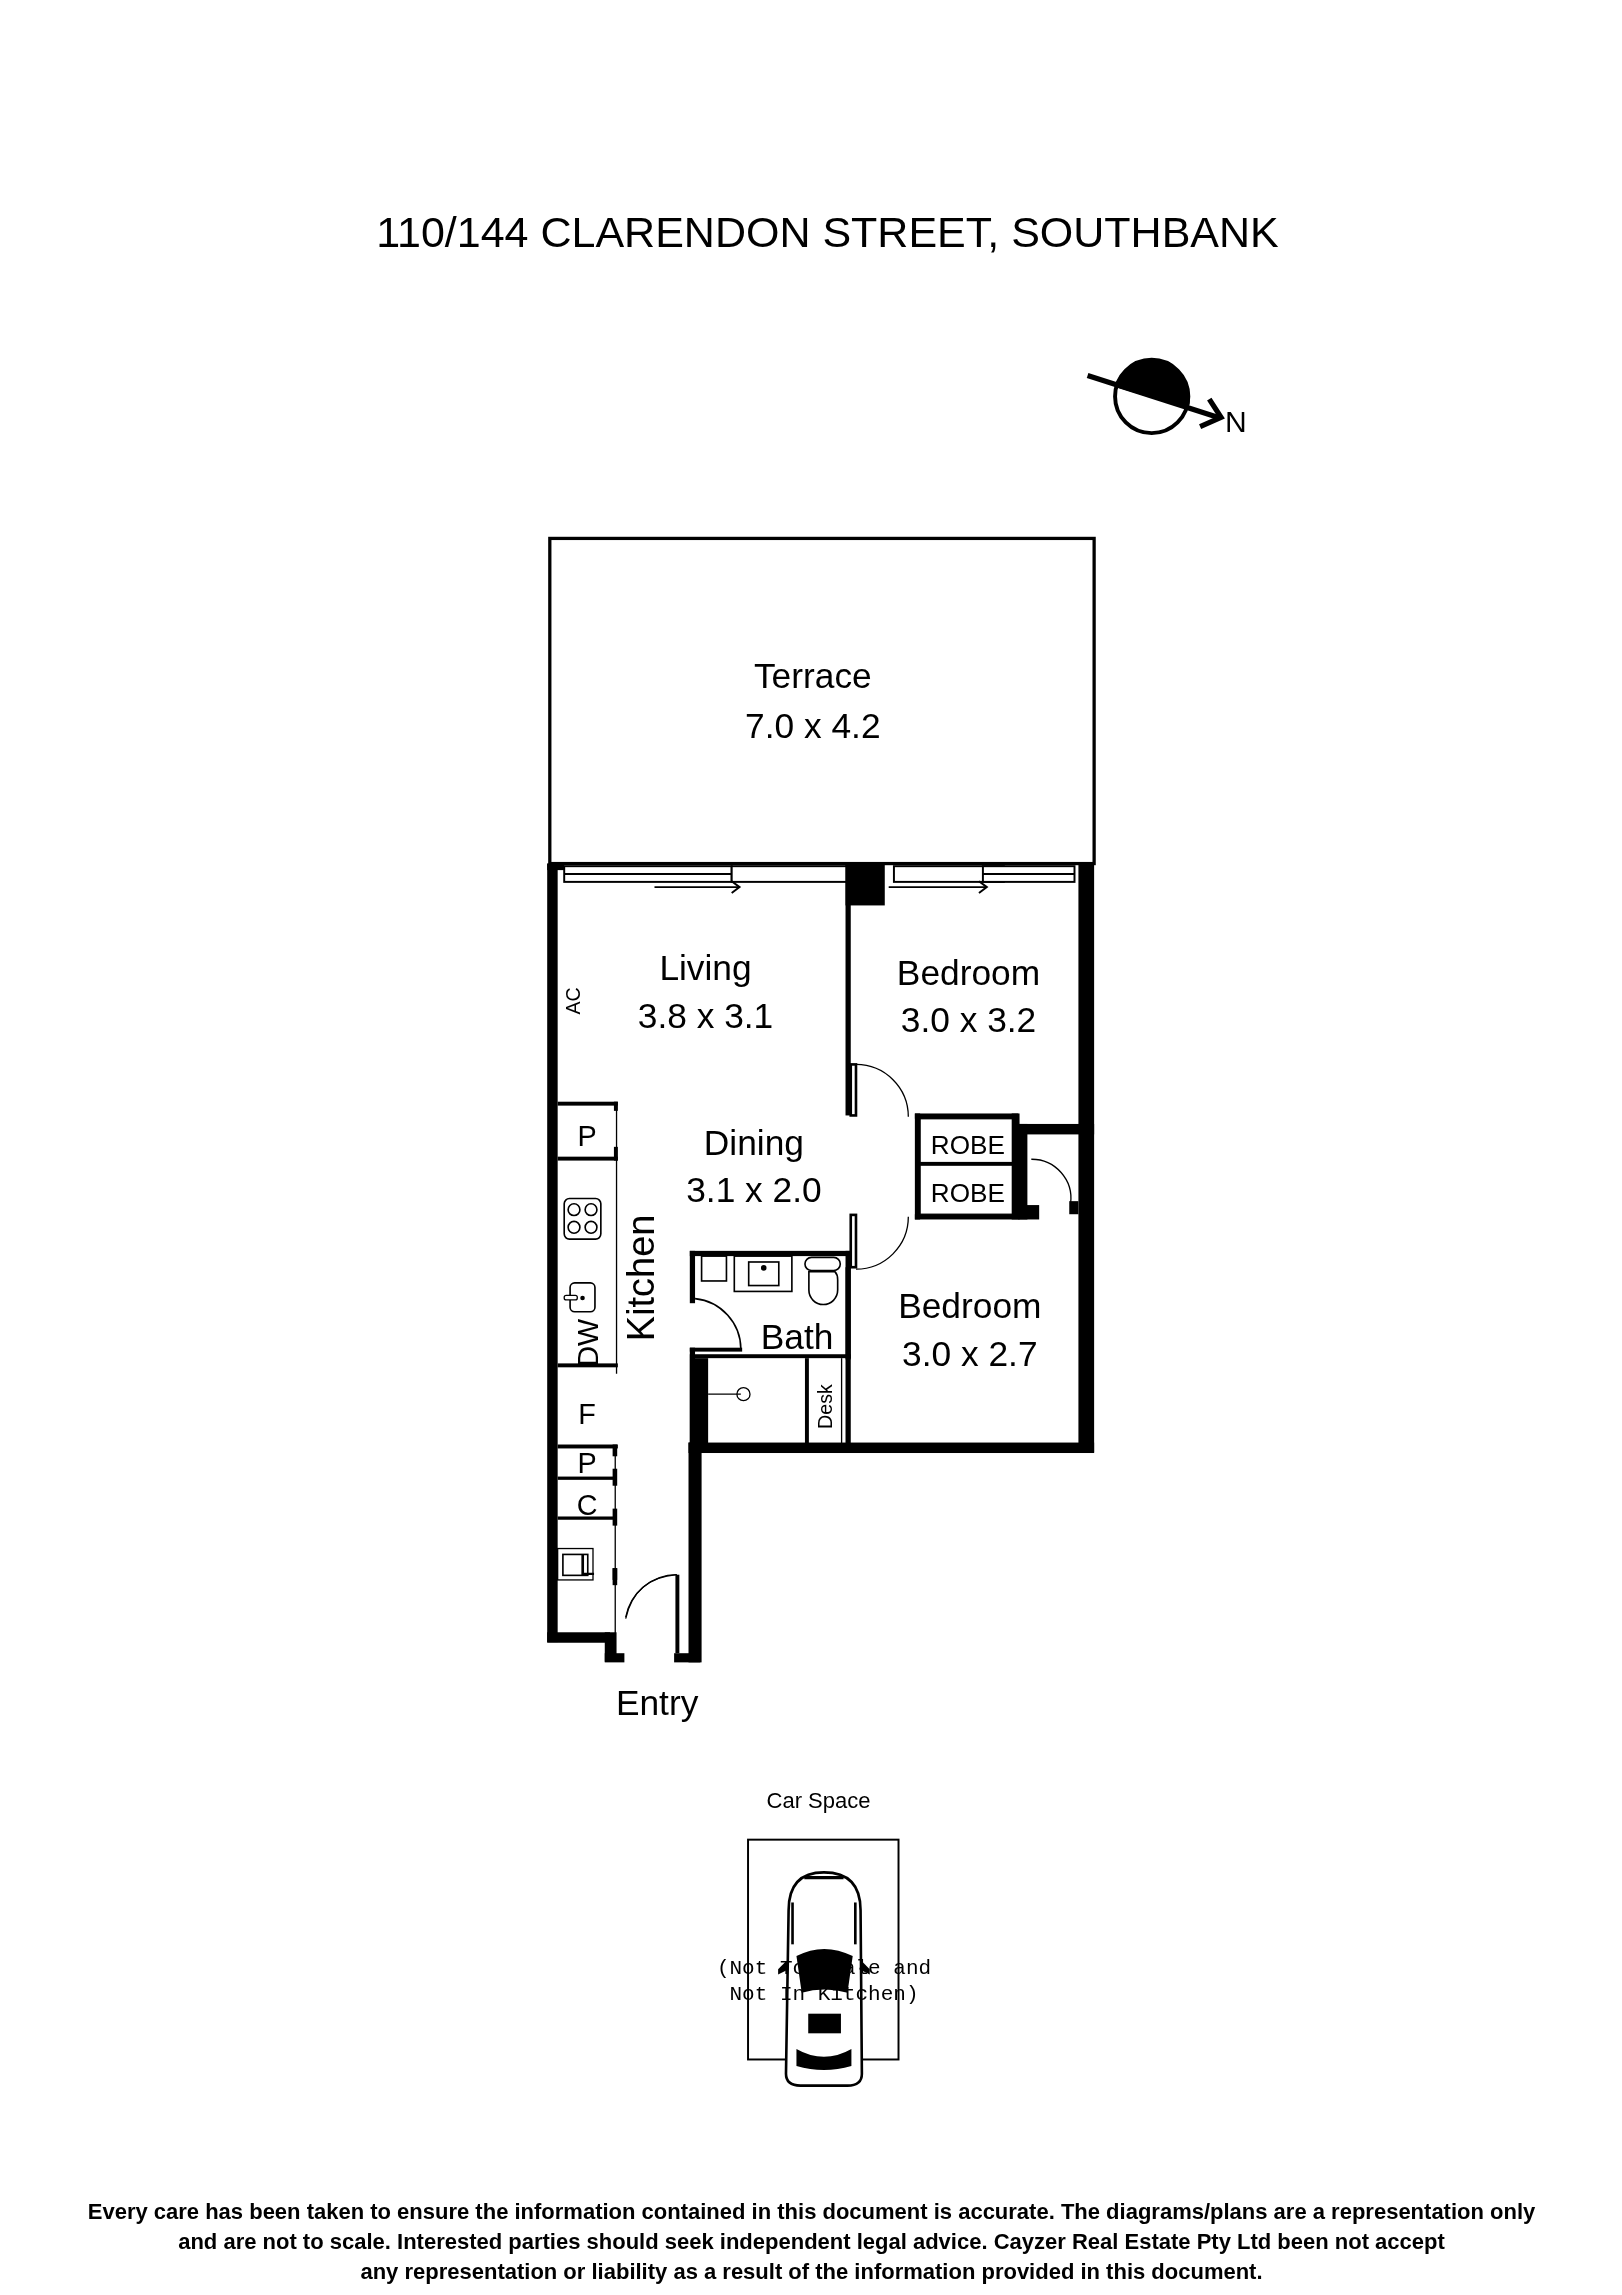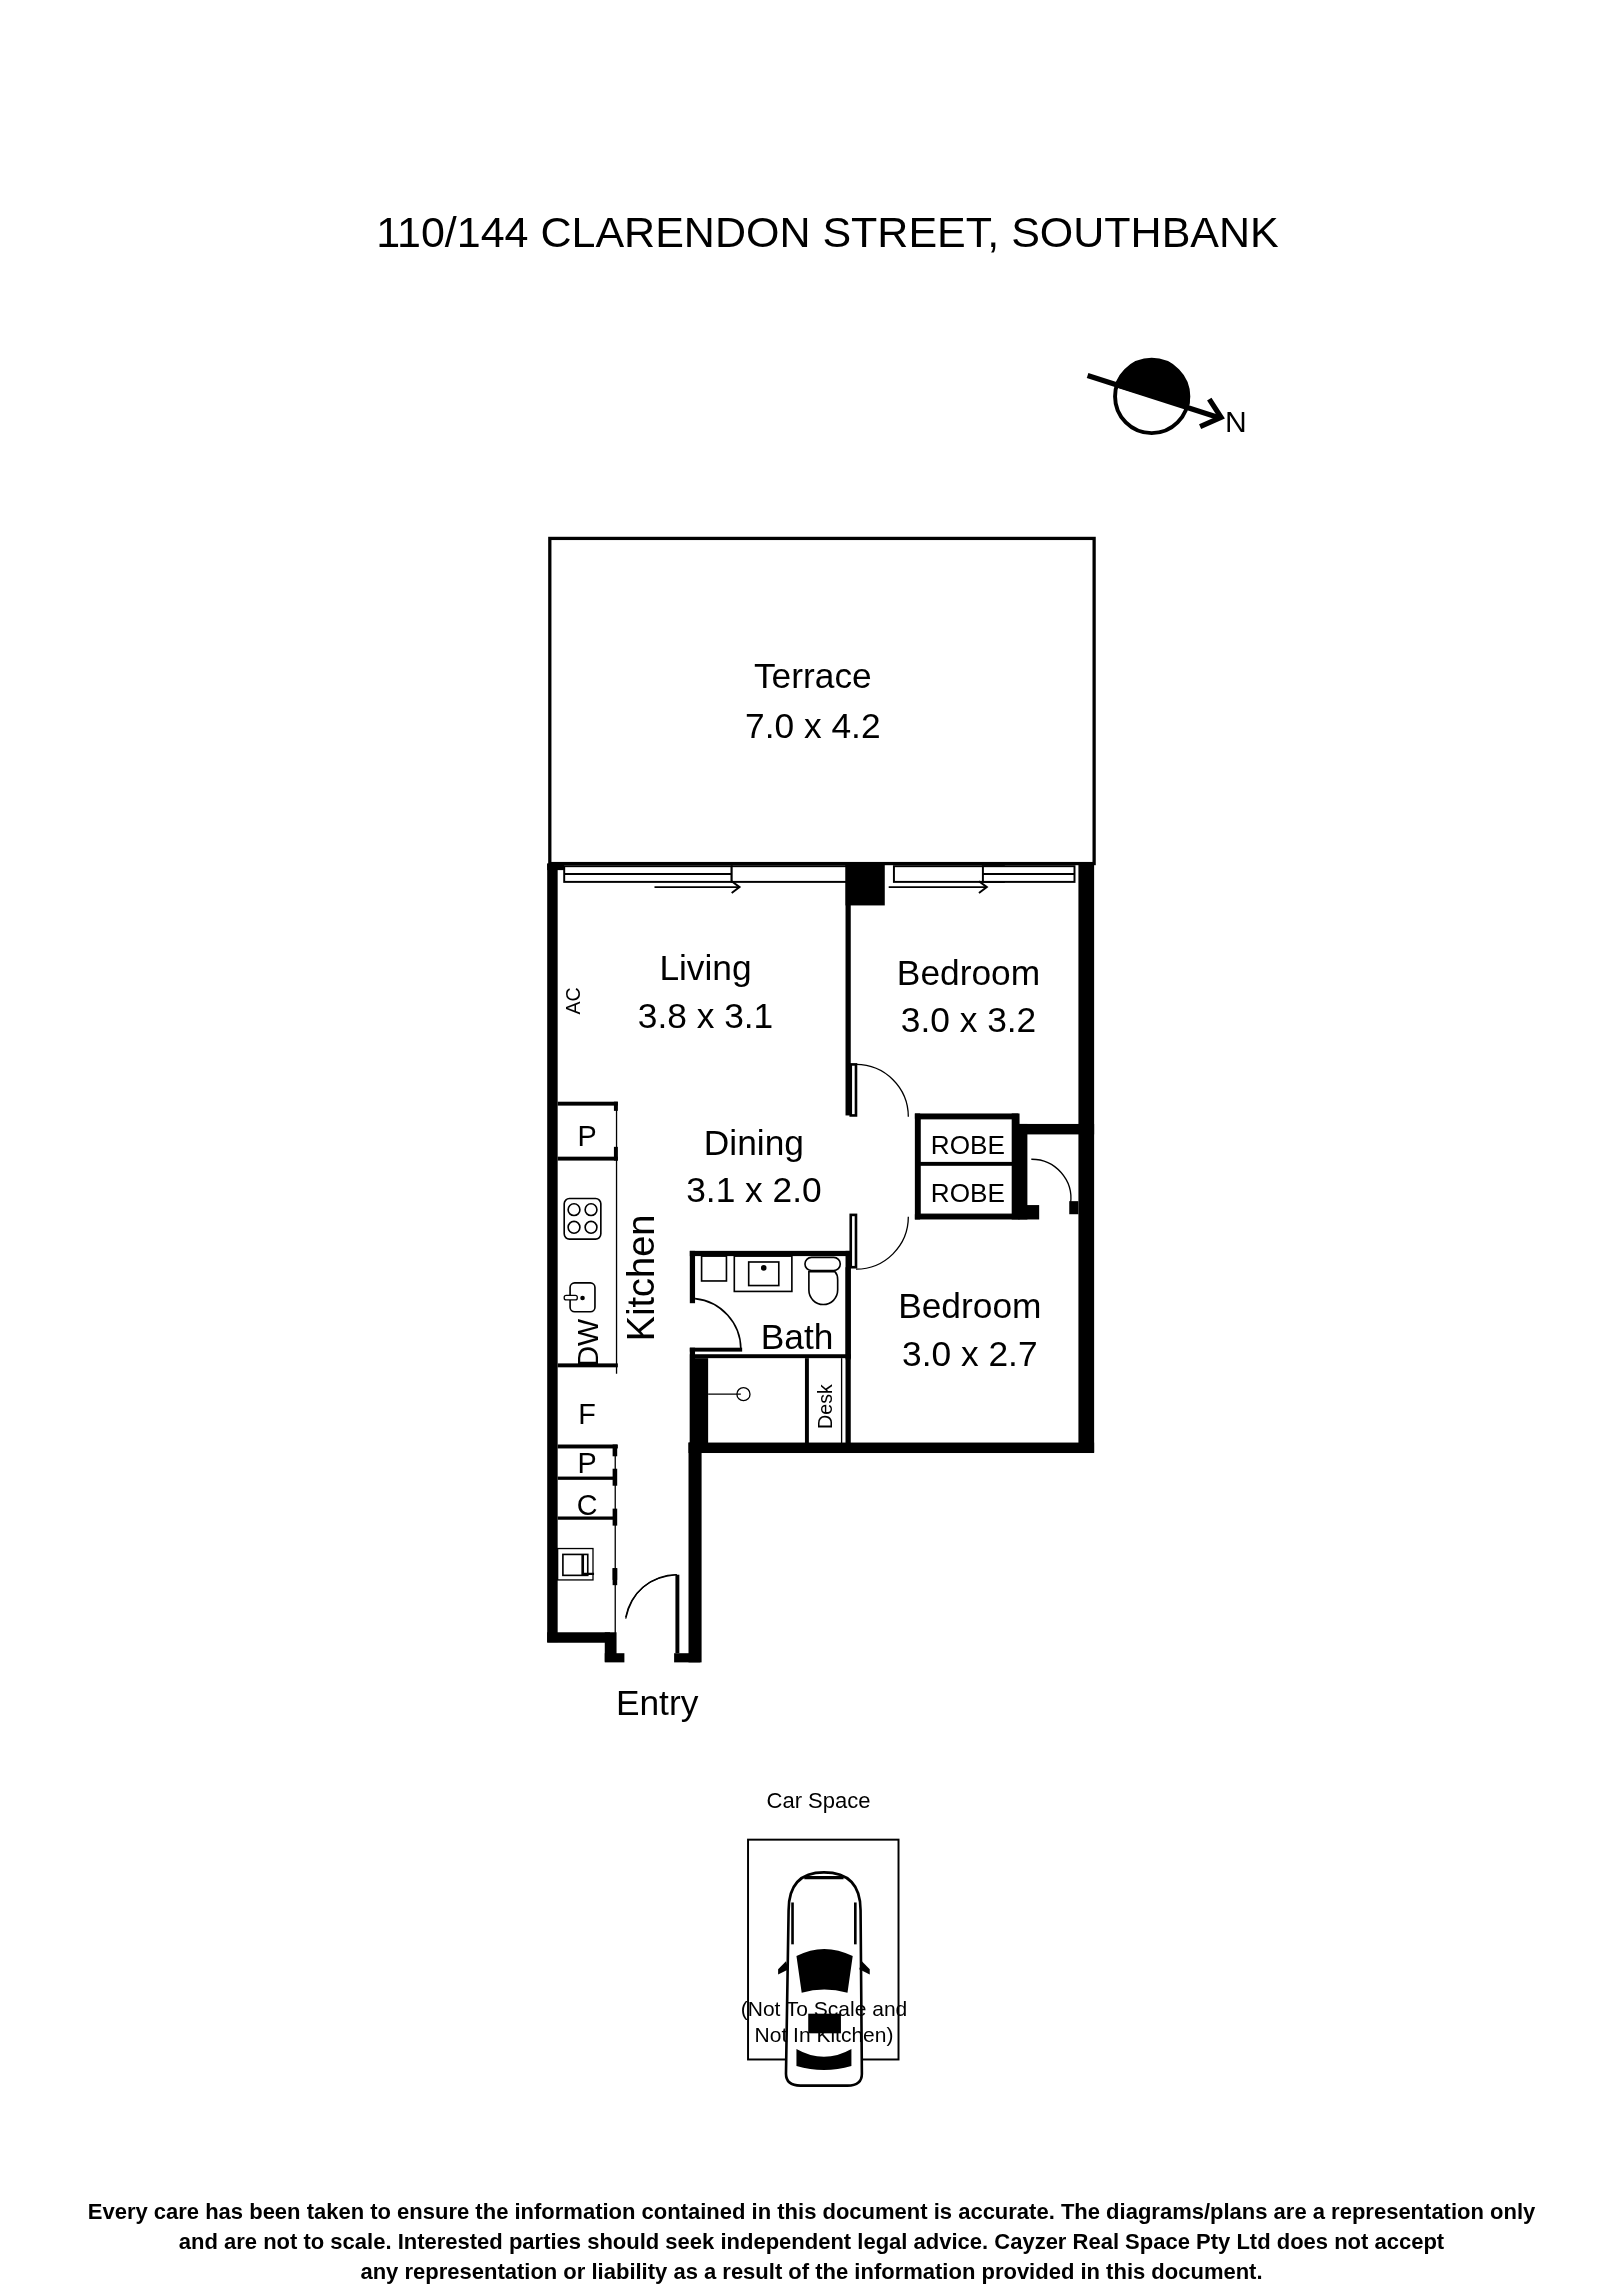--- a/index.html
+++ b/index.html
@@ -1,20 +1,20 @@
 <!DOCTYPE html>
 <html style="font-size:10.5px"><head>
 <meta charset="utf-8">
 <style>
   html, body { margin:0; padding:0; background:#ffffff; }
   body { width:1623px; height:2295px; position:relative; overflow:hidden; font-family:"Liberation Sans", sans-serif; color:#000; }
   .title { position:absolute; left:16px; top:208px; width:1623px; text-align:center; font-size:43px; letter-spacing:0px; }
   .plan { position:absolute; left:0; top:0; }
   .lbl { font-family:"Liberation Sans", sans-serif; fill:#000; }
-  .caption { position:absolute; left:654px; top:1996px; width:340px; text-align:center; font-size:21px; line-height:26px; }
+  .caption { position:absolute; left:654px; top:1956px; width:340px; text-align:center; font-size:21px; line-height:26px;font-family:Liberation Mono, monospace; }
   .carlabel { position:absolute; left:746px; top:1788px; width:145px; text-align:center; font-size:22px; }
   .footer { position:absolute; left:0; top:2197px; width:1623px; text-align:center; font-size:22px; line-height:30px;font-weight:bold; }
   .footer div { white-space:nowrap; }
 </style>
 </head>
 <body>
 
 <div class="title">110/144 CLARENDON STREET, SOUTHBANK</div>
 
 <svg class="plan" width="1623" height="2295" viewBox="0 0 2480 3508" xmlns="http://www.w3.org/2000/svg">
@@ -199,16 +199,16 @@
 </svg>
 
 <div class="carlabel">Car Space</div>
 <div class="caption">
   <div>(Not To Scale and</div>
   <div>Not In Kitchen)</div>
 </div>
 
 <div class="footer">
   <div>Every care has been taken to ensure the information contained in this document is accurate. The diagrams/plans are a representation only</div>
-  <div>and are not to scale. Interested parties should seek independent legal advice. Cayzer Real Space Pty Ltd does not accept</div>
+  <div>and are not to scale. Interested parties should seek independent legal advice. Cayzer Real Estate Pty Ltd been not accept</div>
   <div>any representation or liability as a result of the information provided in this document.</div>
 </div>
 
 
 </body></html>

